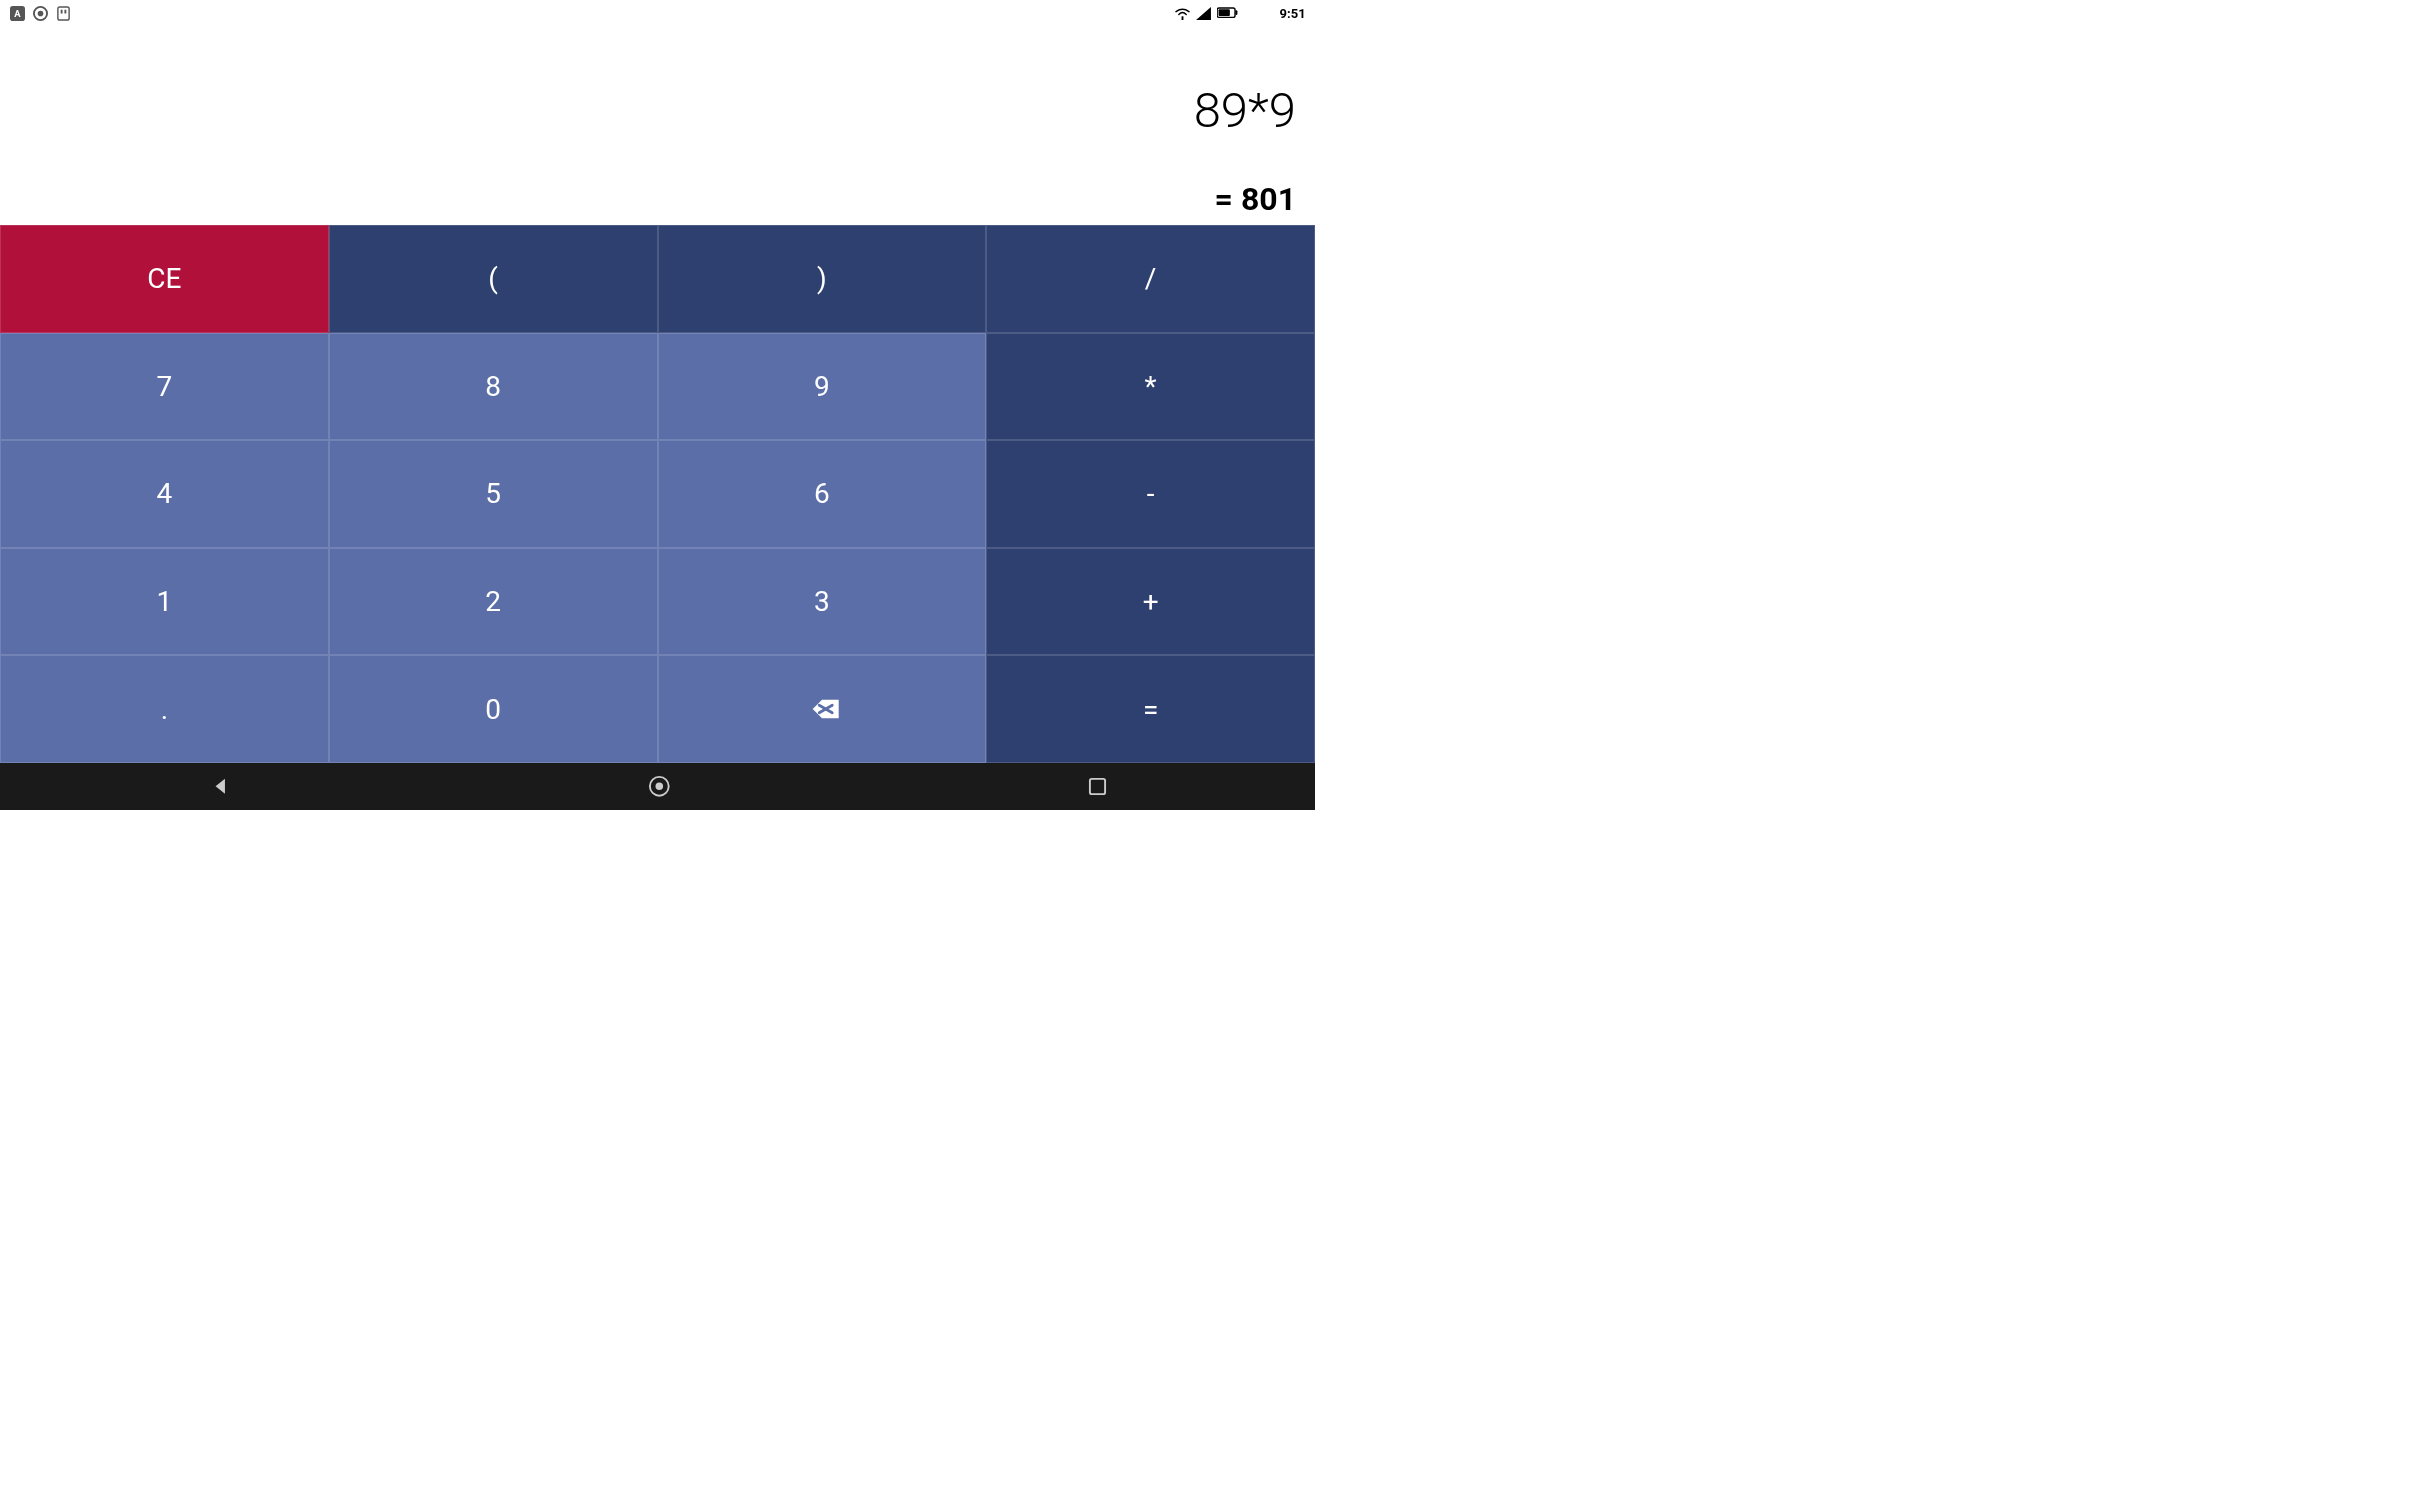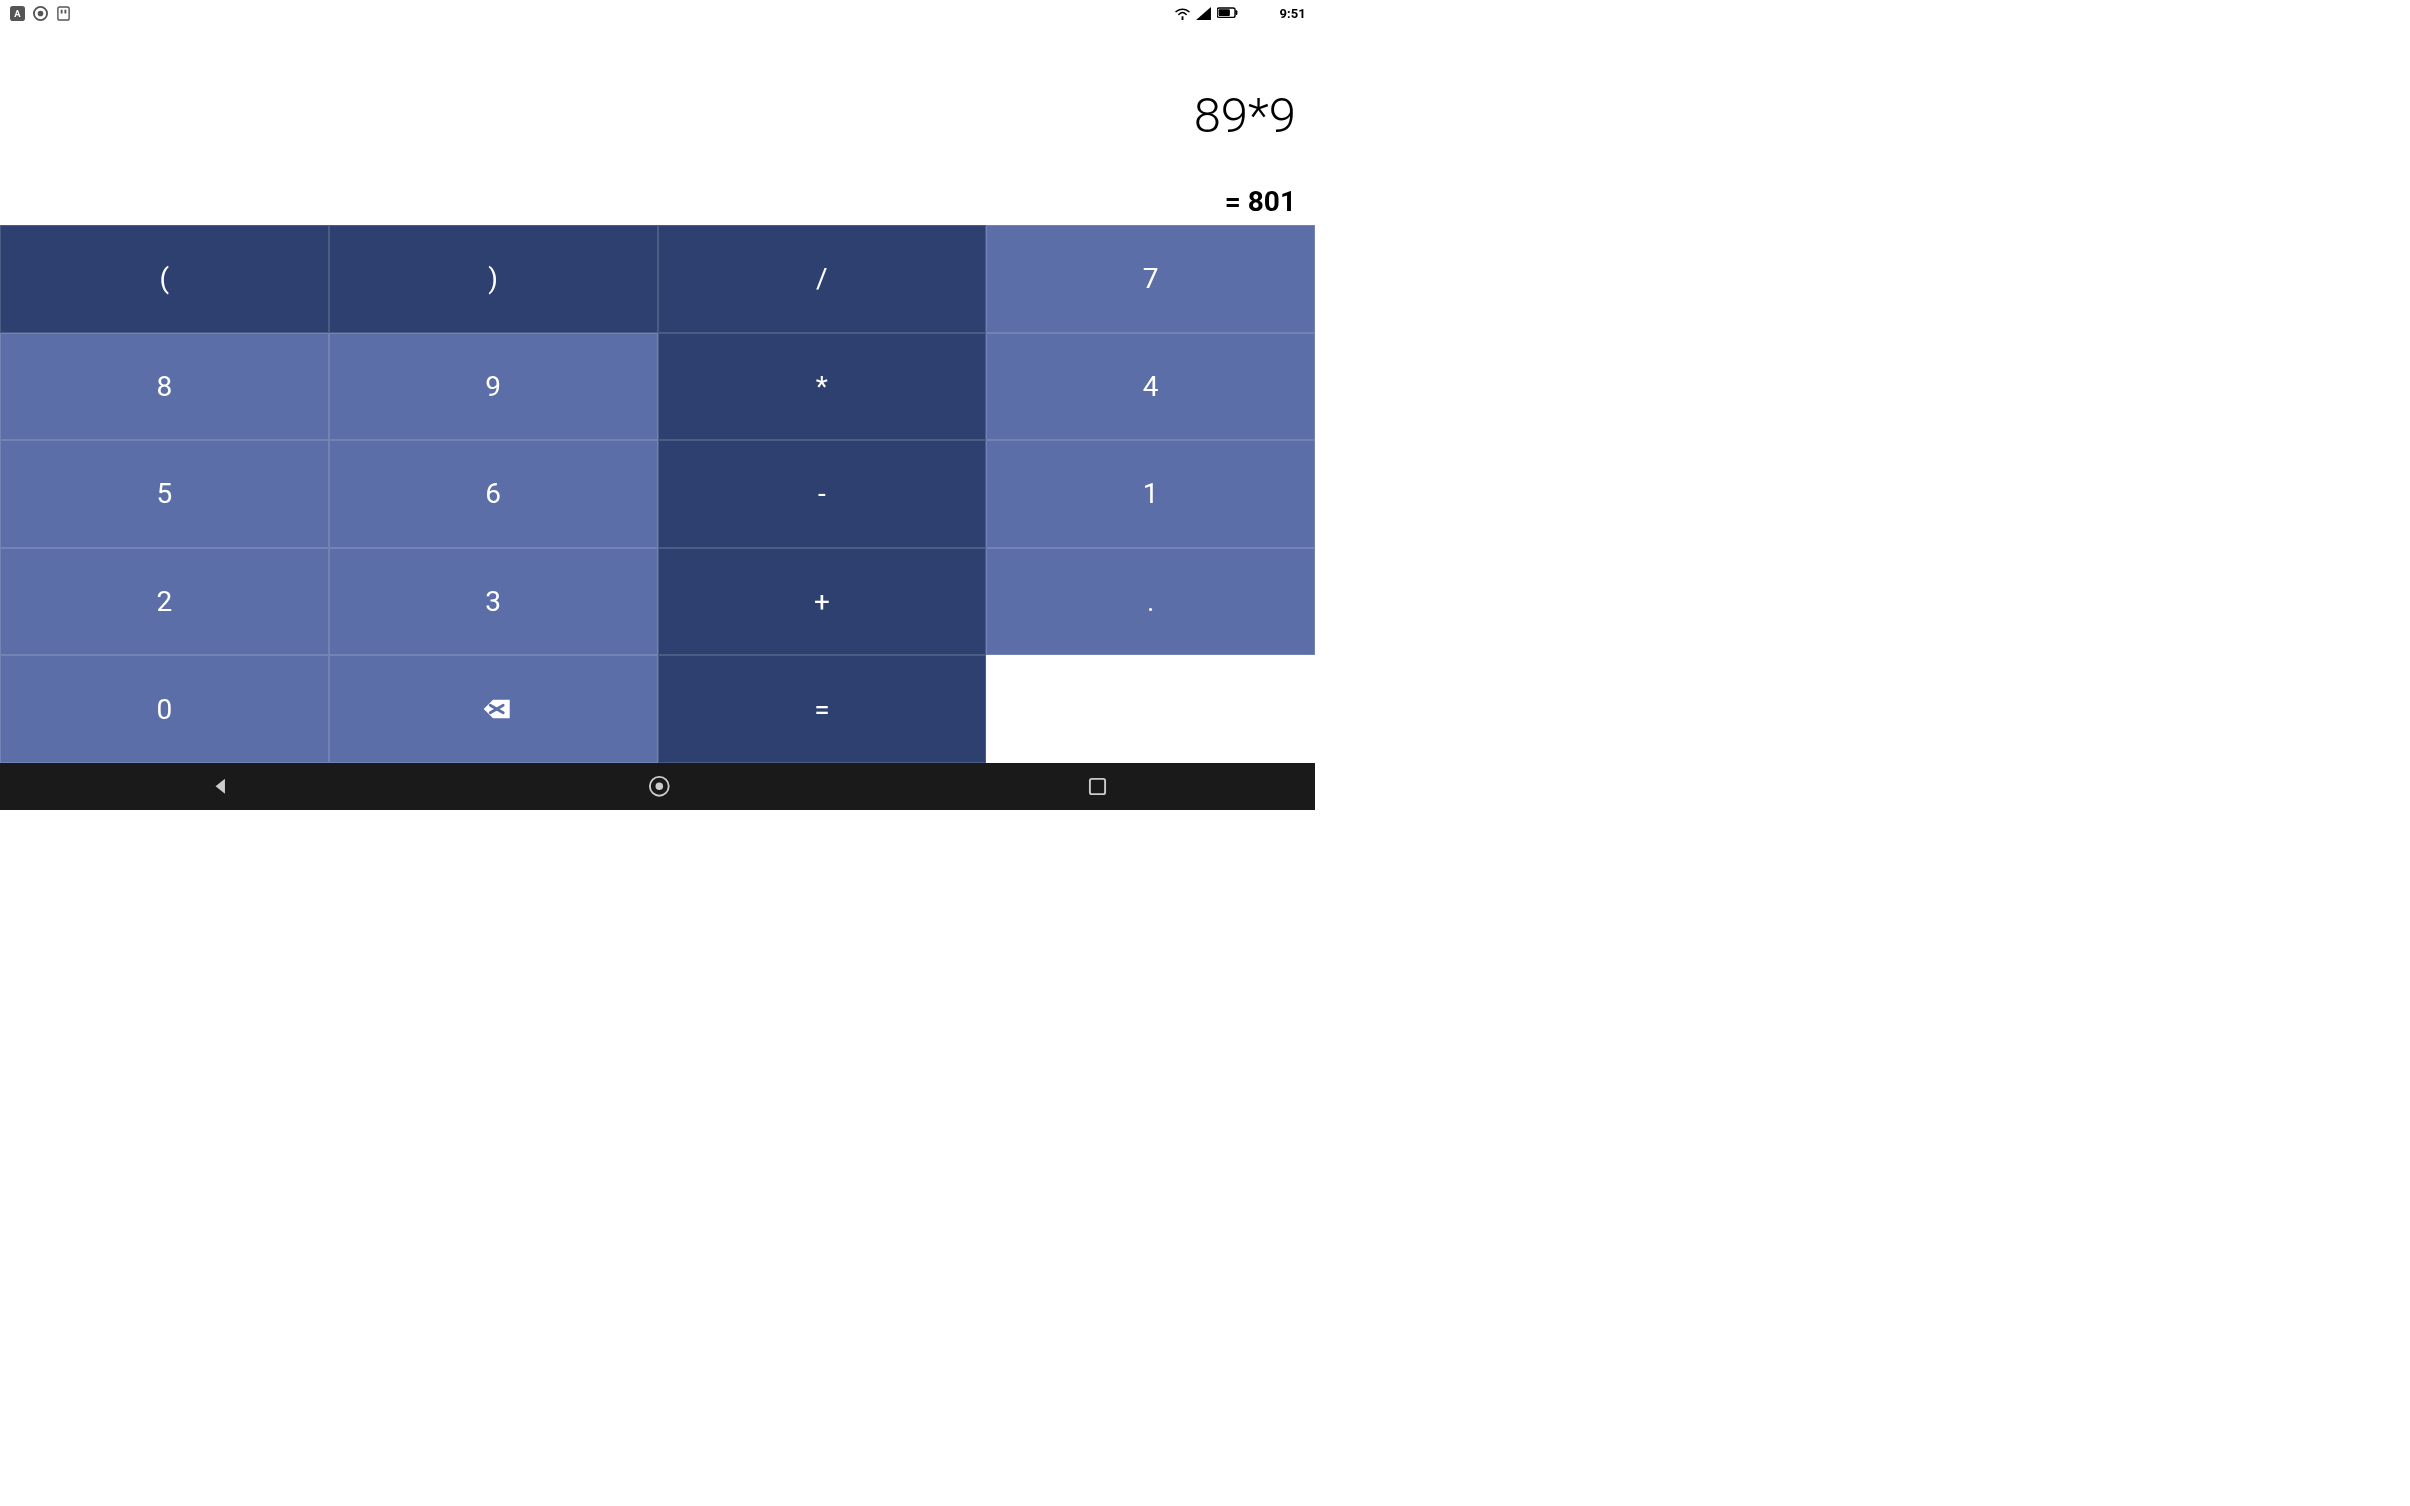--- a/index.html
+++ b/index.html
@@ -57,21 +57,21 @@
       gap: 30px;
     }
     #expression {
       font-size: 49px;
       font-weight: 300;
       color: #000;
       text-align: right;
       line-height: 1.2;
     }
     #result {
-      font-size: 28px;
+      font-size: 32px;
       font-weight: 700;
       color: #000;
       text-align: right;
       margin-top: 9.4px;
     }
 
     
     #calc-grid {
       flex: 1;
       display: grid;
@@ -164,20 +164,21 @@
     <span style="font-size:13px;font-weight:bold;margin-left:36px;">9:51</span>
   </div>
 </div>
 
 <div id="display">
   <div id="expression">89*9</div>
   <div id="result">= 801</div>
 </div>
 
 <div id="calc-grid">
+<div class="calc-btn btn-red">CE</div>
     <div class="calc-btn btn-dark-blue">(</div>
     <div class="calc-btn btn-dark-blue">)</div>
     <div class="calc-btn btn-dark-blue">/</div>
     <div class="calc-btn btn-light-blue">7</div>
     <div class="calc-btn btn-light-blue">8</div>
     <div class="calc-btn btn-light-blue">9</div>
     <div class="calc-btn btn-dark-blue">*</div>
     <div class="calc-btn btn-light-blue">4</div>
     <div class="calc-btn btn-light-blue">5</div>
     <div class="calc-btn btn-light-blue">6</div>

